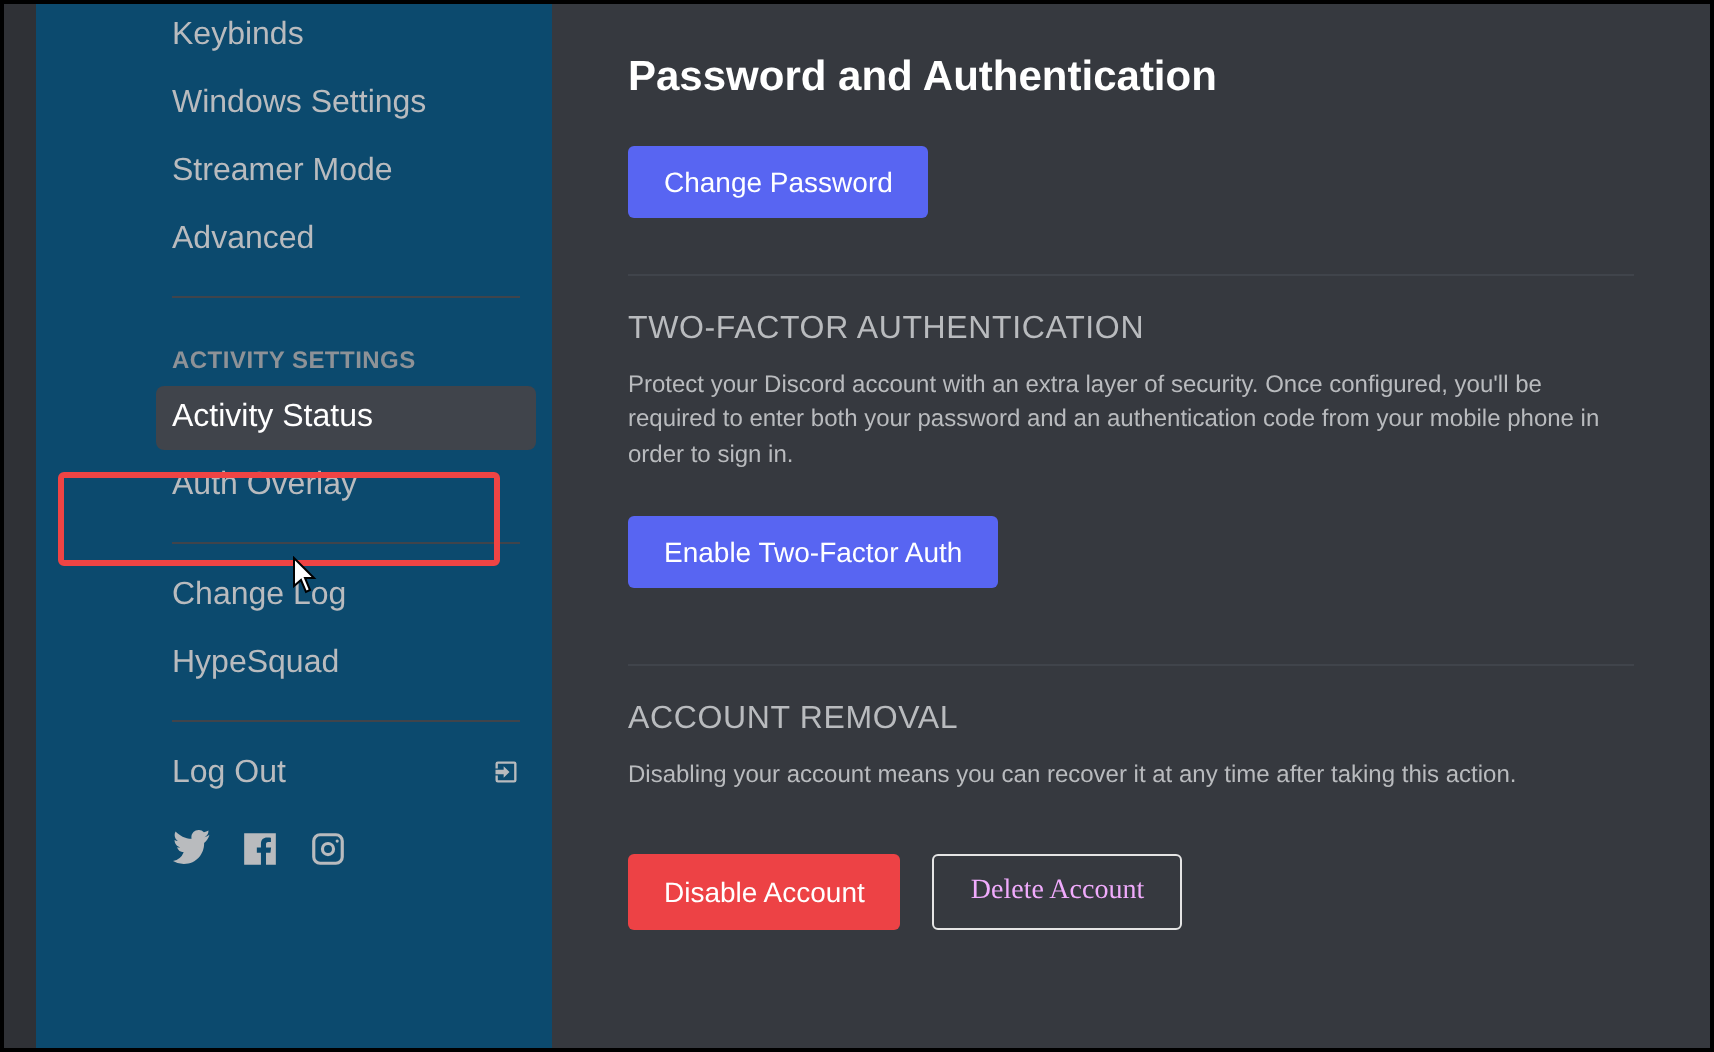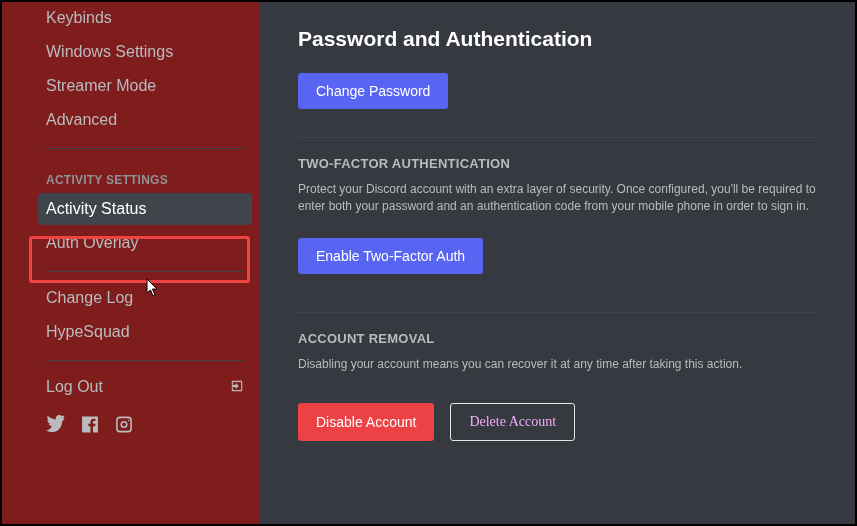--- a/index.html
+++ b/index.html
@@ -1,35 +1,35 @@
 <!DOCTYPE html>
 <html><head>
   <meta charset="utf-8">
   <style>
     * { margin: 0; padding: 0; box-sizing: border-box; }
     body { font-family: "Whitney", "Helvetica Neue", Helvetica, Arial, sans-serif; background: #000; }
     .window { display: flex; width: 857px; height: 526px; border: 2px solid #000; background: #2f3136; }
-    .sidebar { width: 258px; background: #7f1d1d; padding: 0 8px 0 36px; display: flex; flex-direction: column; overflow: hidden; }
+    .sidebar { width: 258px; background: #0c4a6e; padding: 0 8px 0 60px; display: flex; flex-direction: column; overflow: hidden; margin-left: 16px; }
     .sidebar-item { color: #b9bbbe; font-size: 16px; padding: 7px 8px; margin-bottom: 2px; cursor: pointer; border-radius: 4px; }
     .sidebar-item.selected { background: #40444b; color: #fff; }
     .sidebar-header { color: #8e9297; font-size: 12px; font-weight: 700; letter-spacing: 0.02em; padding: 6px 8px; margin-top: 8px; }
     .sidebar-divider { border: none; border-top: 1px solid #40444b; margin: 10px 8px 10px 8px; }
     .highlight-box { border: 3px solid #ef4444; border-radius: 3px; position: absolute; width: 221px; height: 47px; left: 29px; top: 236px; pointer-events: none; z-index: 10; }
     .log-out { display: flex; justify-content: space-between; align-items: center; }
     .log-out-icon { font-size: 14px; color: #b9bbbe; }
     .social-icons { display: flex; gap: 14px; padding: 10px 8px 12px 8px; color: #b9bbbe; }
     .social-icons svg { width: 20px; height: 19px; fill: #b9bbbe; }
     .main { flex: 1; background: #36393f; padding: 25px 38px 20px 38px; overflow: auto; }
     .page-title { color: #fff; font-size: 21px; font-weight: 600; margin-bottom: 22px; }
     .btn { display: inline-block; padding: 10px 18px; font-size: 14px; font-weight: 500; border-radius: 3px; cursor: pointer; border: none; color: #fff; }
     .btn-primary { background: #5865f2; }
     .btn-danger { background: #ed4245; }
     .btn-outline-danger { background: transparent; border: 1px solid #e5e5e5; color: #f0abfc; font-family: Liberation Serif, serif; }
     .section-divider { border: none; border-top: 1px solid #40444b; margin: 28px 0 18px 0; }
-    .section-header { color: #b9bbbe; font-size: 13px; font-weight: 700; letter-spacing: 0.02em; margin-bottom: 10px; }
+    .section-header { color: #b9bbbe; font-size: 16px; font-weight: 400; letter-spacing: 0.02em; margin-bottom: 10px; }
     .section-desc { color: #b9bbbe; font-size: 12px; line-height: 1.45; margin-bottom: 22px; }
     .btn-row { display: flex; gap: 16px; margin-top: 12px; }
     .container { position: relative; width: 857px; height: 526px; }
     .cursor-img { position: absolute; left: 145px; top: 278px; z-index: 20; pointer-events: none; }
   </style>
 </head>
 <body>
 
 <div class="container">
   <div class="window">

